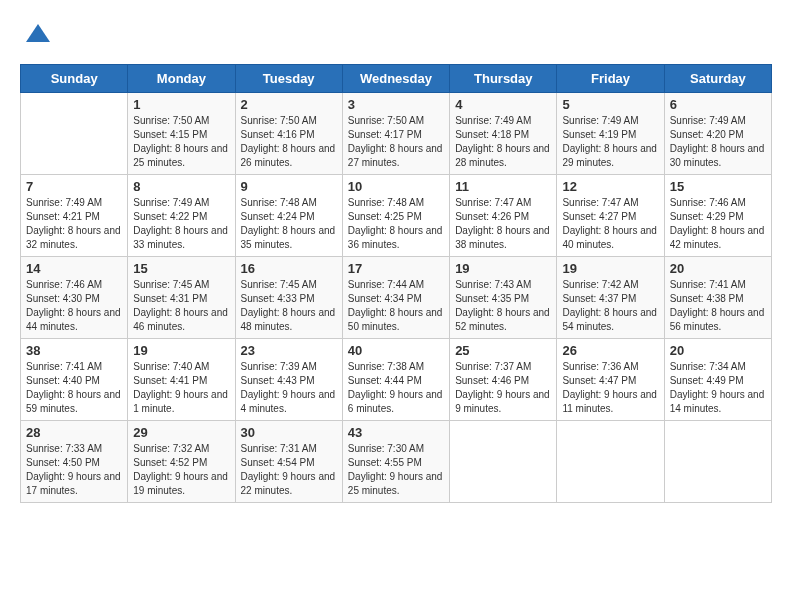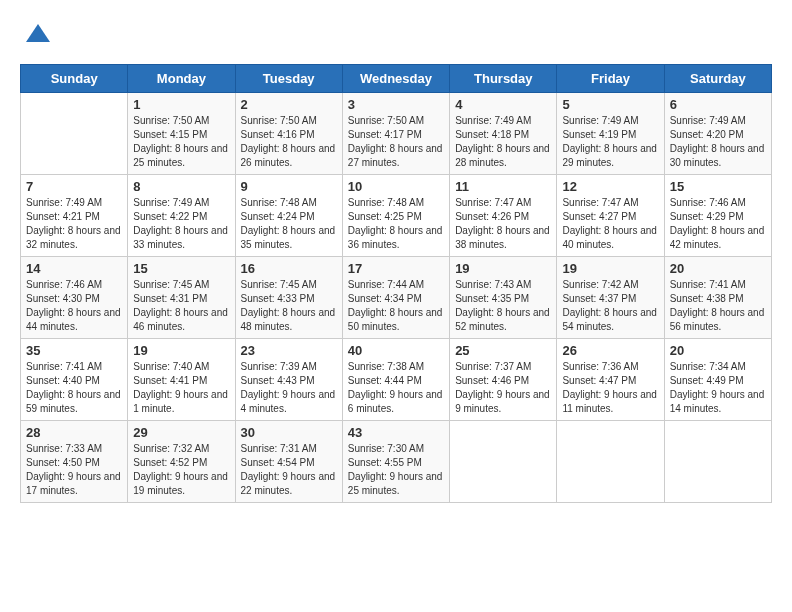--- a/index.html
+++ b/index.html
@@ -209,21 +209,21 @@
           <span class="day-number">19</span>
           <div class="day-info">Sunrise: 7:42 AM<br>Sunset: 4:37 PM<br>Daylight: 8 hours and 54 minutes.</div>
         </td>
         <td>
           <span class="day-number">20</span>
           <div class="day-info">Sunrise: 7:41 AM<br>Sunset: 4:38 PM<br>Daylight: 8 hours and 56 minutes.</div>
         </td>
       </tr>
       <tr>
         <td>
-          <span class="day-number">35</span>
+          <span class="day-number">38</span>
           <div class="day-info">Sunrise: 7:41 AM<br>Sunset: 4:40 PM<br>Daylight: 8 hours and 59 minutes.</div>
         </td>
         <td>
           <span class="day-number">19</span>
           <div class="day-info">Sunrise: 7:40 AM<br>Sunset: 4:41 PM<br>Daylight: 9 hours and 1 minute.</div>
         </td>
         <td>
           <span class="day-number">23</span>
           <div class="day-info">Sunrise: 7:39 AM<br>Sunset: 4:43 PM<br>Daylight: 9 hours and 4 minutes.</div>
         </td>

